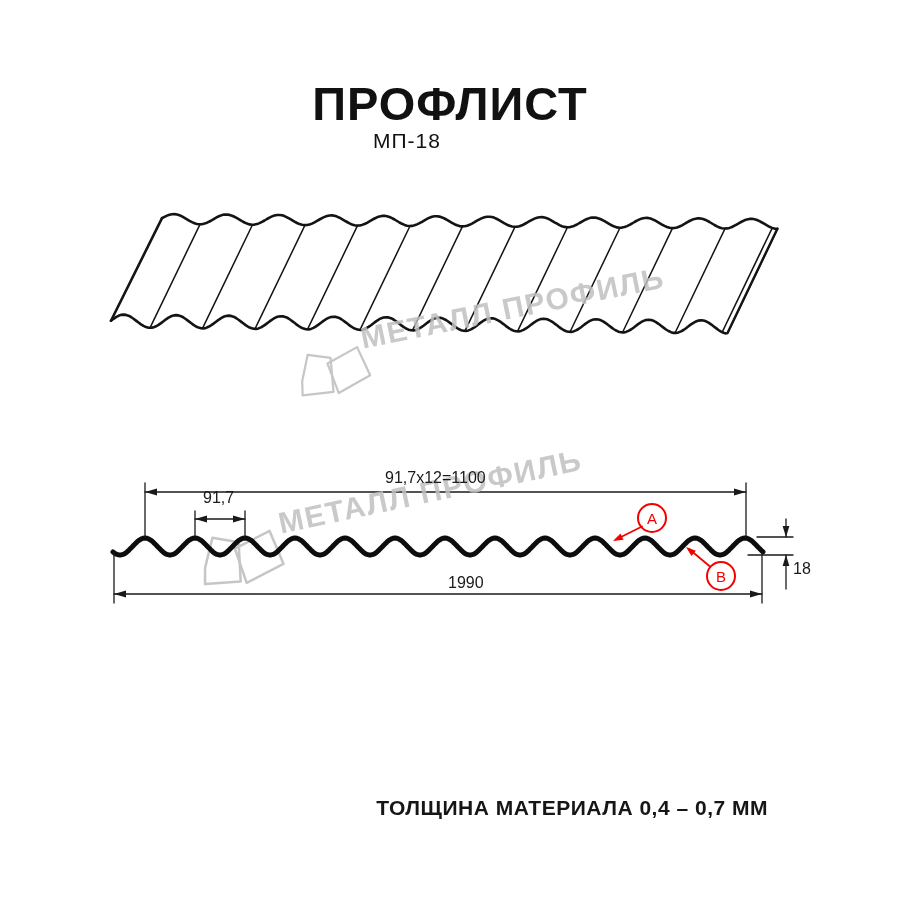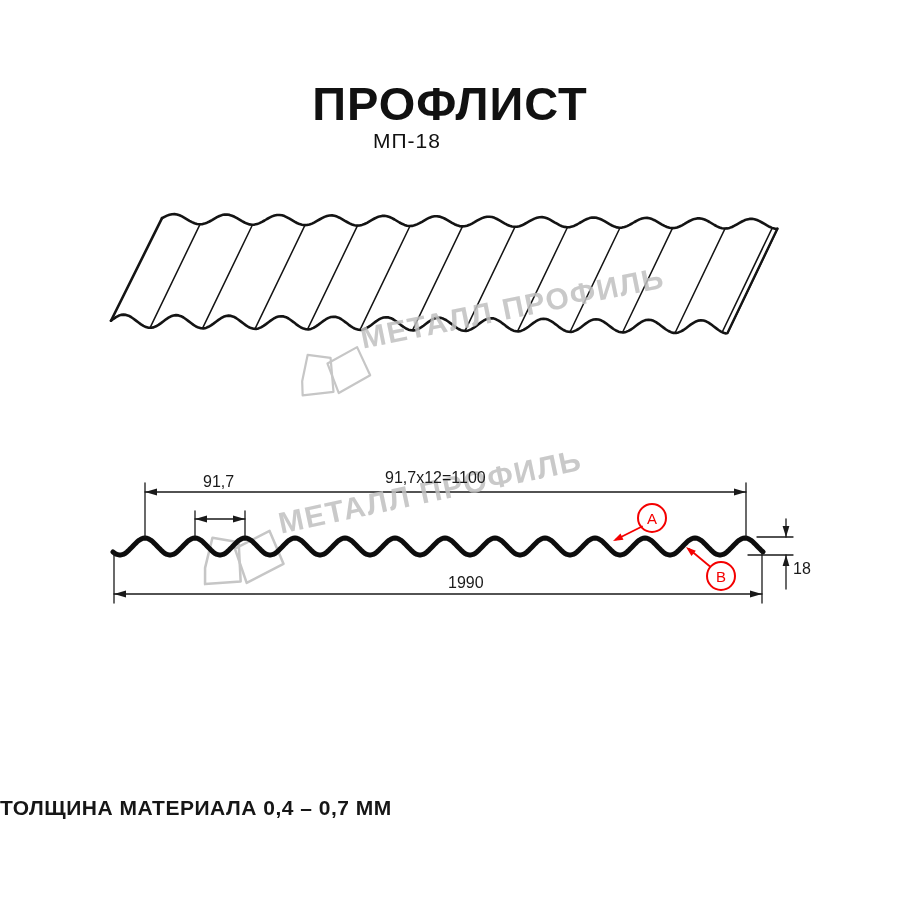--- a/index.html
+++ b/index.html
@@ -22,21 +22,21 @@
   .watermark{
     color:#c0c0c0;font-size:30px;font-weight:700;letter-spacing:1.5px;
     white-space:nowrap;transform-origin:0 50%;opacity:.85;
   }
   .callout{
     width:26px;height:26px;border:2.5px solid var(--red,#f40000);border-radius:50%;
     display:flex;align-items:center;justify-content:center;
     color:var(--red,#f40000);font-size:15px;font-weight:400;background:transparent;
   }
   .footer-note{
-    left:0;top:796px;width:768px;text-align:left;
+    left:0;top:796px;width:768px;text-align:right;
     font-size:21px;font-weight:600;letter-spacing:.5px;color:#161616;
   }
   svg{display:block;}
 </style>
 </head>
 <body style="--red: #f40000;">
 
 <svg class="abs" width="900" height="900" viewBox="0 0 900 900" style="left:0;top:0">
   <g id="logo1">
       <g transform="translate(295 352) rotate(-10) scale(1)">
@@ -107,21 +107,21 @@
     </g>
 </svg>
 
 <div class="abs watermark" style="left:361px;top:322px;transform:rotate(-11.5deg)">МЕТАЛЛ ПРОФИЛЬ</div>
 <div class="abs watermark" style="left:279px;top:507px;transform:rotate(-12deg)">МЕТАЛЛ ПРОФИЛЬ</div>
 
 <div class="abs page-title">ПРОФЛИСТ</div>
 <div class="abs page-subtitle">МП-18</div>
 
 <div class="abs dim-label" style="left:385px;top:469px;">91,7x12=1100</div>
-<div class="abs dim-label" style="left:203px;top:473px;">91,7</div>
+<div class="abs dim-label" style="left:203px;top:489px;">91,7</div>
 <div class="abs dim-label" style="left:448px;top:574px;">1990</div>
 <div class="abs dim-label" style="left:793px;top:560px;text-align:right;">18</div>
 
 <div class="abs callout" style="left:637px;top:503px;">
   <span>A</span>
 </div>
 <div class="abs callout" style="left:706px;top:561px;">
   <span>B</span>
 </div>
 

